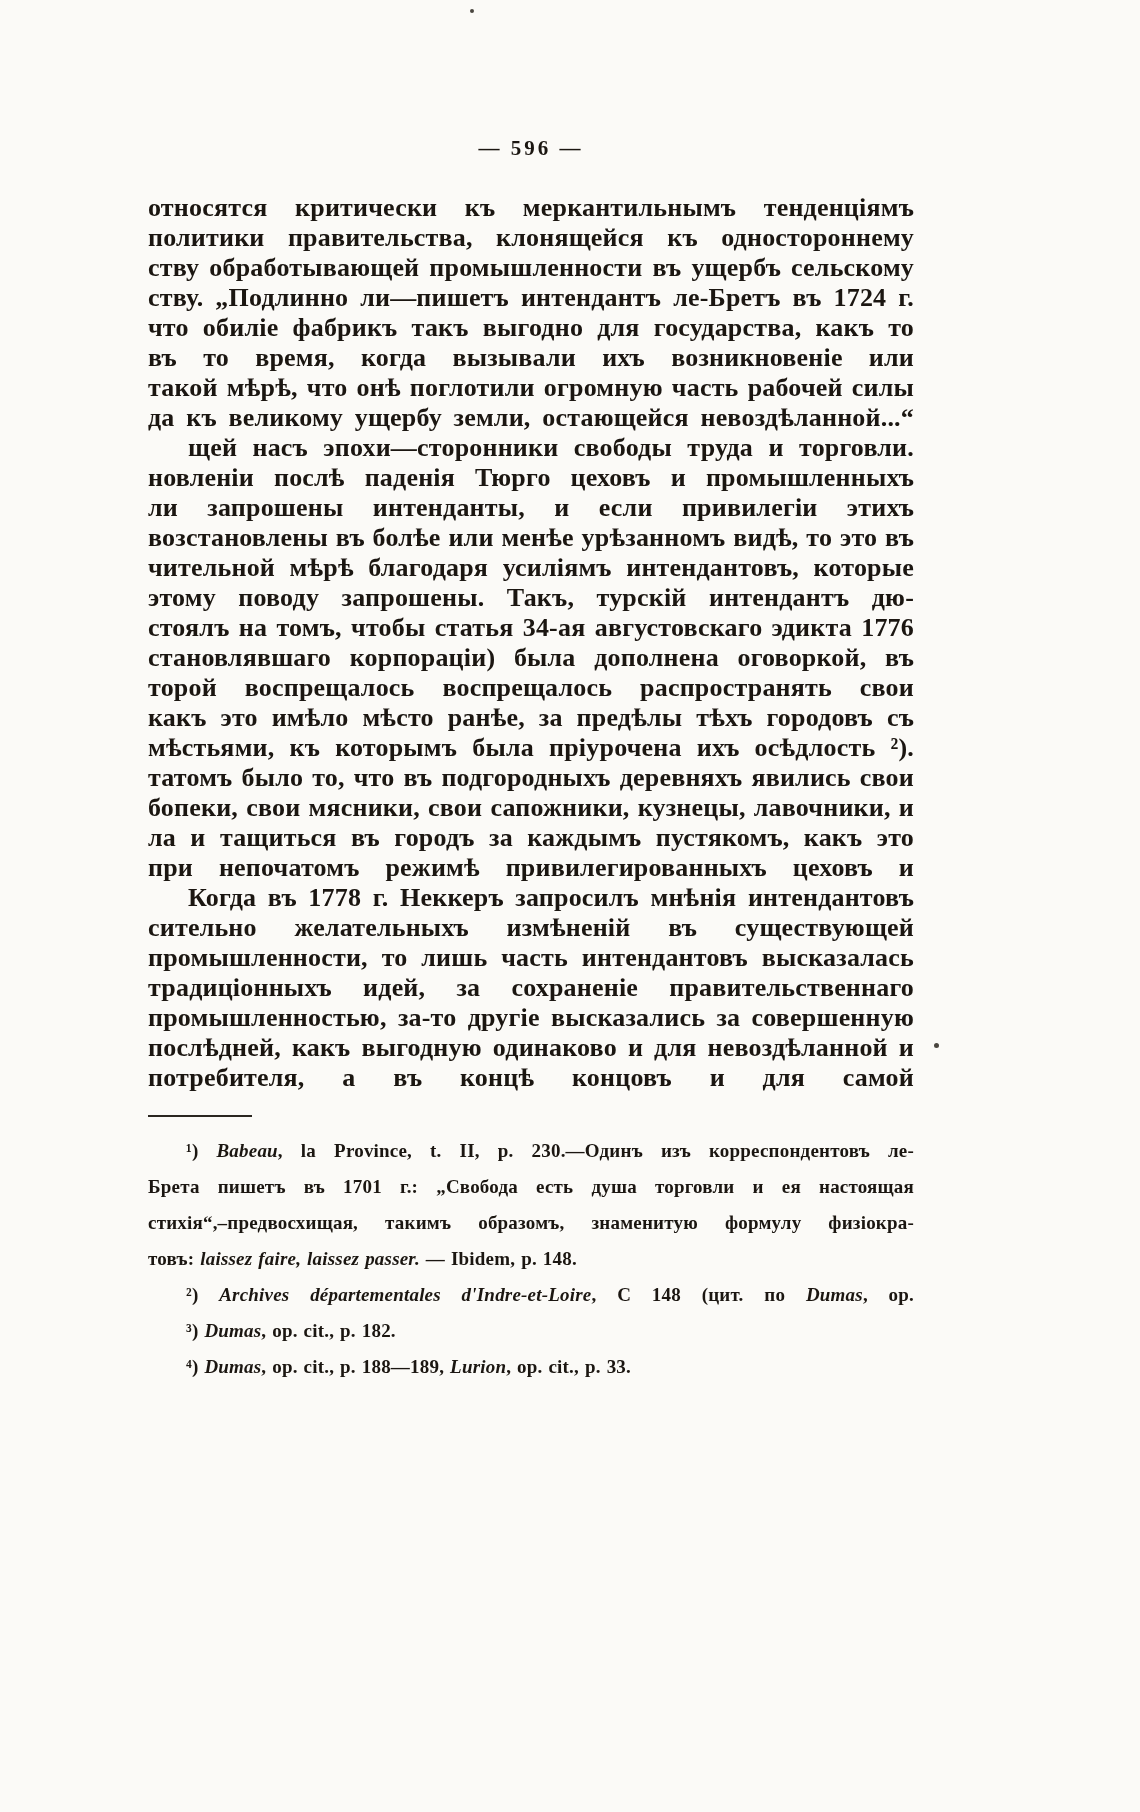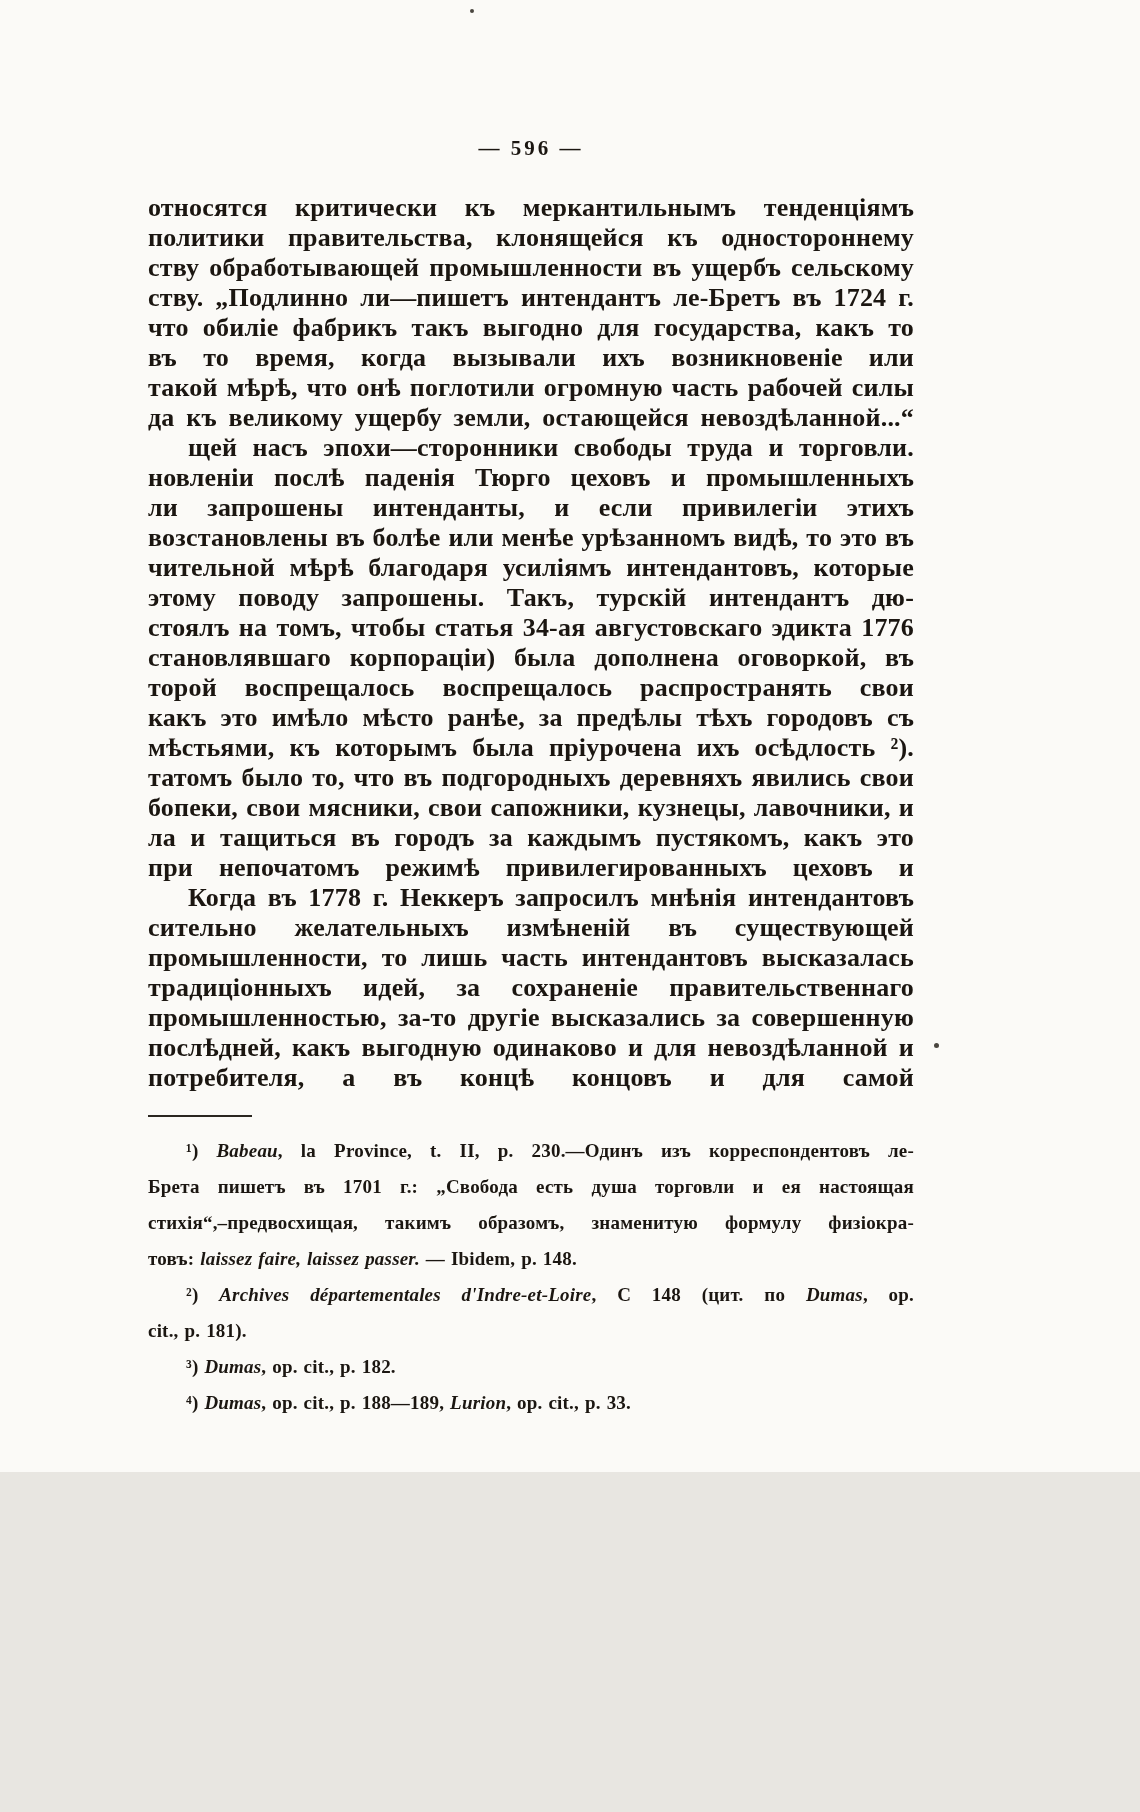--- a/index.html
+++ b/index.html
@@ -2,21 +2,21 @@
 <html><head>
 <meta charset="utf-8">
 <style>
   html, body {
     margin: 0;
     padding: 0;
     background: #e8e6e1;
   }
   .page {
     width: 1140px;
-    height: 1472px;
+    height: 1812px;
     background: #fbfaf7;
     position: relative;
     overflow: hidden;
     font-family: "Liberation Serif", "DejaVu Serif", serif;
     color: #1b1611;
   }
   .content {
     position: absolute;
     left: 148px;
     top: 136px;
@@ -121,21 +121,20 @@
     <div class="fn-sep"></div>
     <div class="footnotes">
         <div class="para indent">
           <div class="line"><span>¹) </span><span class="em">Babeau</span><span>, la Province, t. II, p. 230.—Одинъ изъ корреспондентовъ ле-</span></div>
           <div class="line"><span>Брета пишетъ въ 1701 г.: „Свобода есть душа торговли и ея настоящая</span></div>
           <div class="line"><span>стихія“,–предвосхищая, такимъ образомъ, знаменитую формулу физіокра-</span></div>
           <div class="line left"><span>товъ: </span><span class="em">laissez faire, laissez passer.</span><span> — Ibidem, p. 148.</span></div>
         </div>
         <div class="para indent">
           <div class="line"><span>²) </span><span class="em">Archives départementales d'Indre-et-Loire</span><span>, C 148 (цит. по </span><span class="em">Dumas</span><span>, op.</span></div>
-          <div class="line left"><span>cit., p. 181).</span></div>
         </div>
         <div class="para indent">
           <div class="line left"><span>³) </span><span class="em">Dumas</span><span>, op. cit., p. 182.</span></div>
         </div>
         <div class="para indent">
           <div class="line left"><span>⁴) </span><span class="em">Dumas</span><span>, op. cit., p. 188—189, </span><span class="em">Lurion</span><span>, op. cit., p. 33.</span></div>
         </div>
       </div>
   </div>
 </div>

